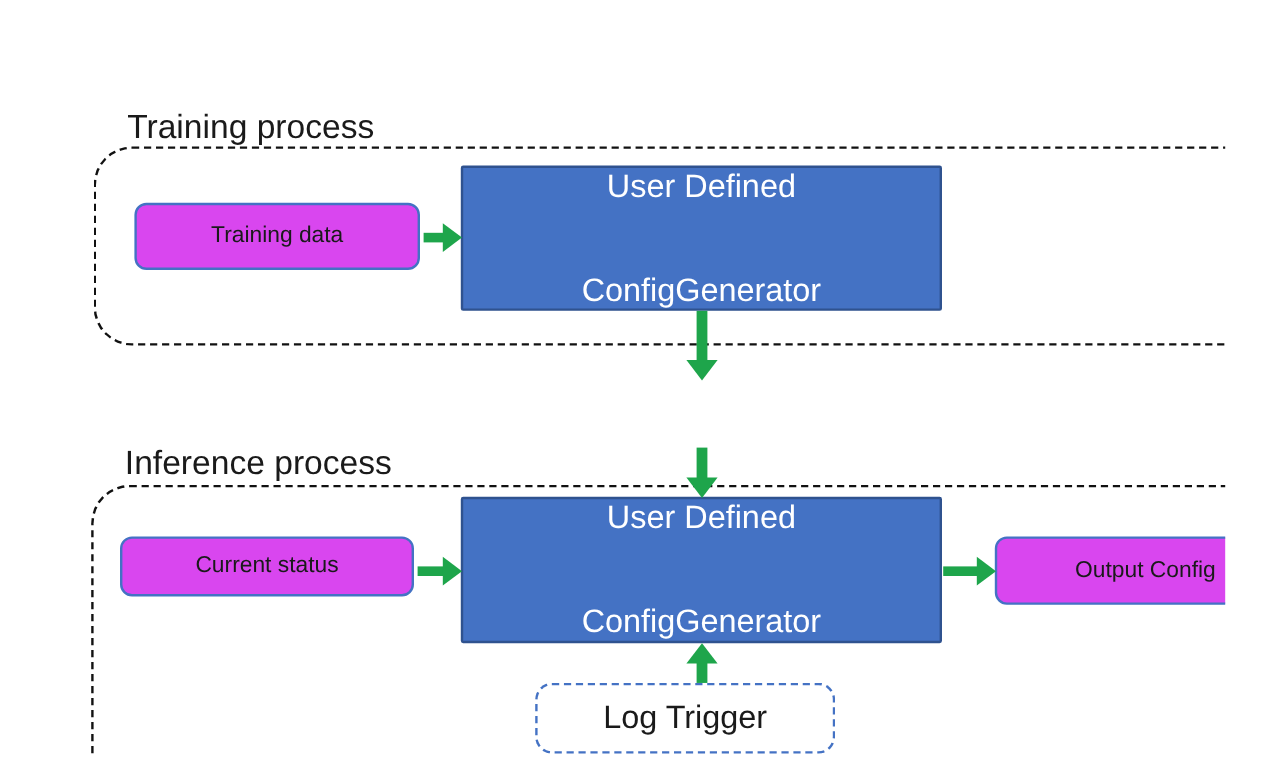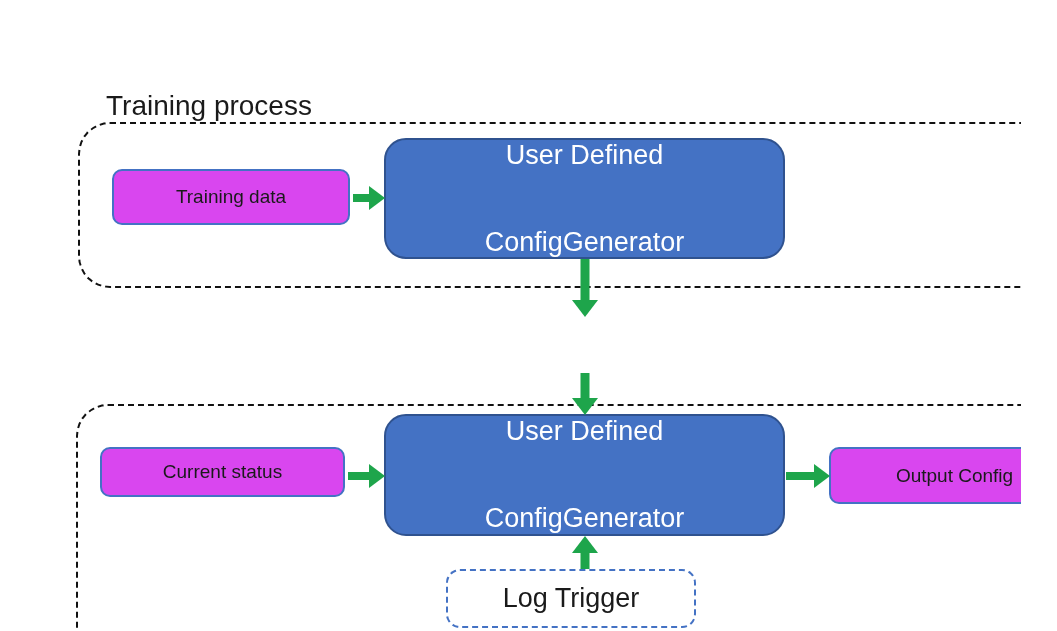--- a/index.html
+++ b/index.html
@@ -46,21 +46,21 @@
   .node.white-box {
     background: #d946ef;
     border: 2px solid var(--accent-blue);
     border-radius: 10px;
     font-size: 19px;
     color: var(--text-black);
   }
   .node.blue-box {
     background: var(--accent-blue);
     border: 2.5px solid var(--accent-blue-dark);
-    border-radius: 22px;
+    border-radius: 2px;
     color: #ffffff;
     font-size: 27px;
     line-height: 39px;
     flex-direction: column;
   }
   .node.dashed-box {
     background: #ffffff;
     border: 2px dashed var(--accent-blue);
     border-radius: 14px;
     font-size: 27px;
@@ -133,20 +133,21 @@
 </style>
 </head>
 <body>
 
 <div class="canvas">
 
   <div class="section-title" id="title-training">Training process</div>
 
   <div class="dashed-container" id="container-training"></div>
 
+  <div class="section-title" id="title-inference">Inference process</div>
 
   <div class="dashed-container" id="container-inference"></div>
 
   <div class="node white-box" id="node-training-data">Training data</div>
 
   <div class="node blue-box" id="node-cg-training">
     <span>User Defined</span>
     <span>ConfigGenerator</span>
   </div>
 

